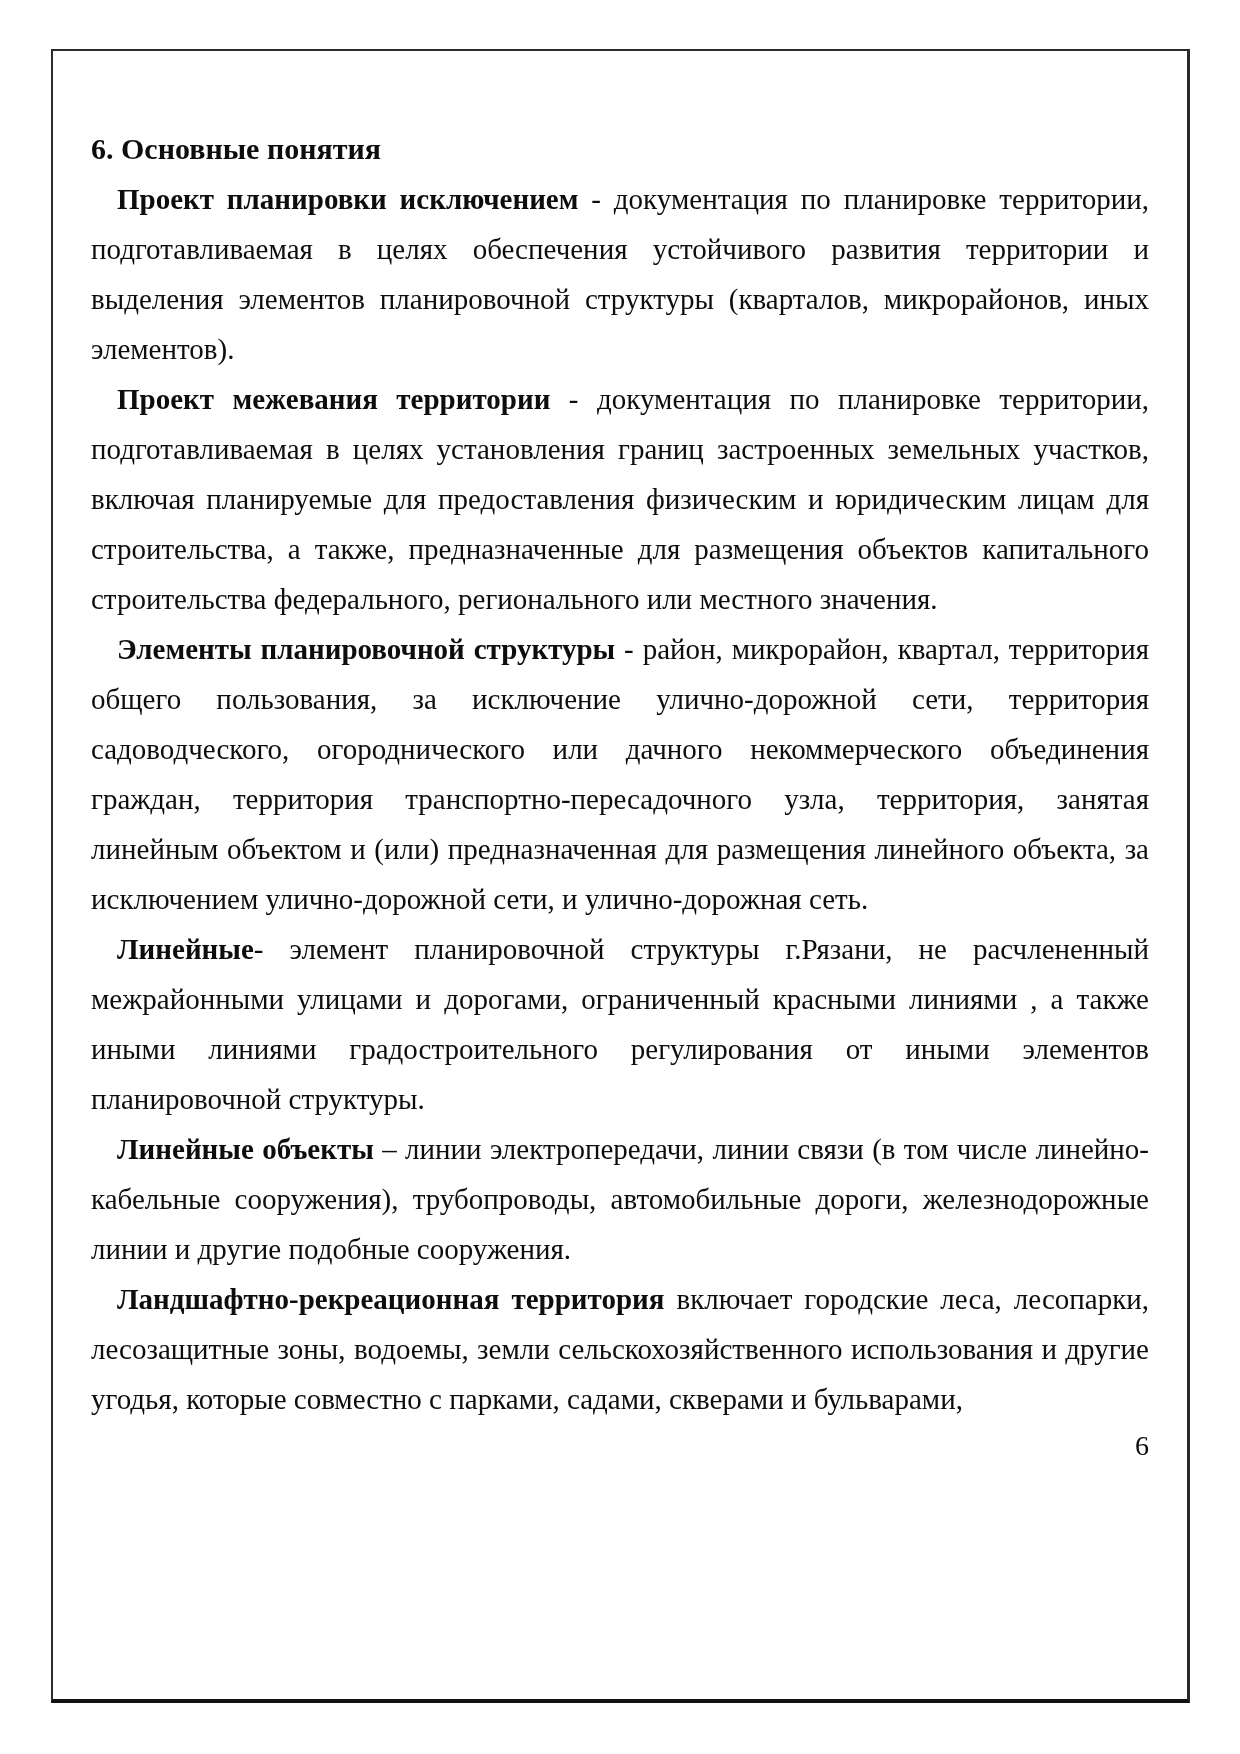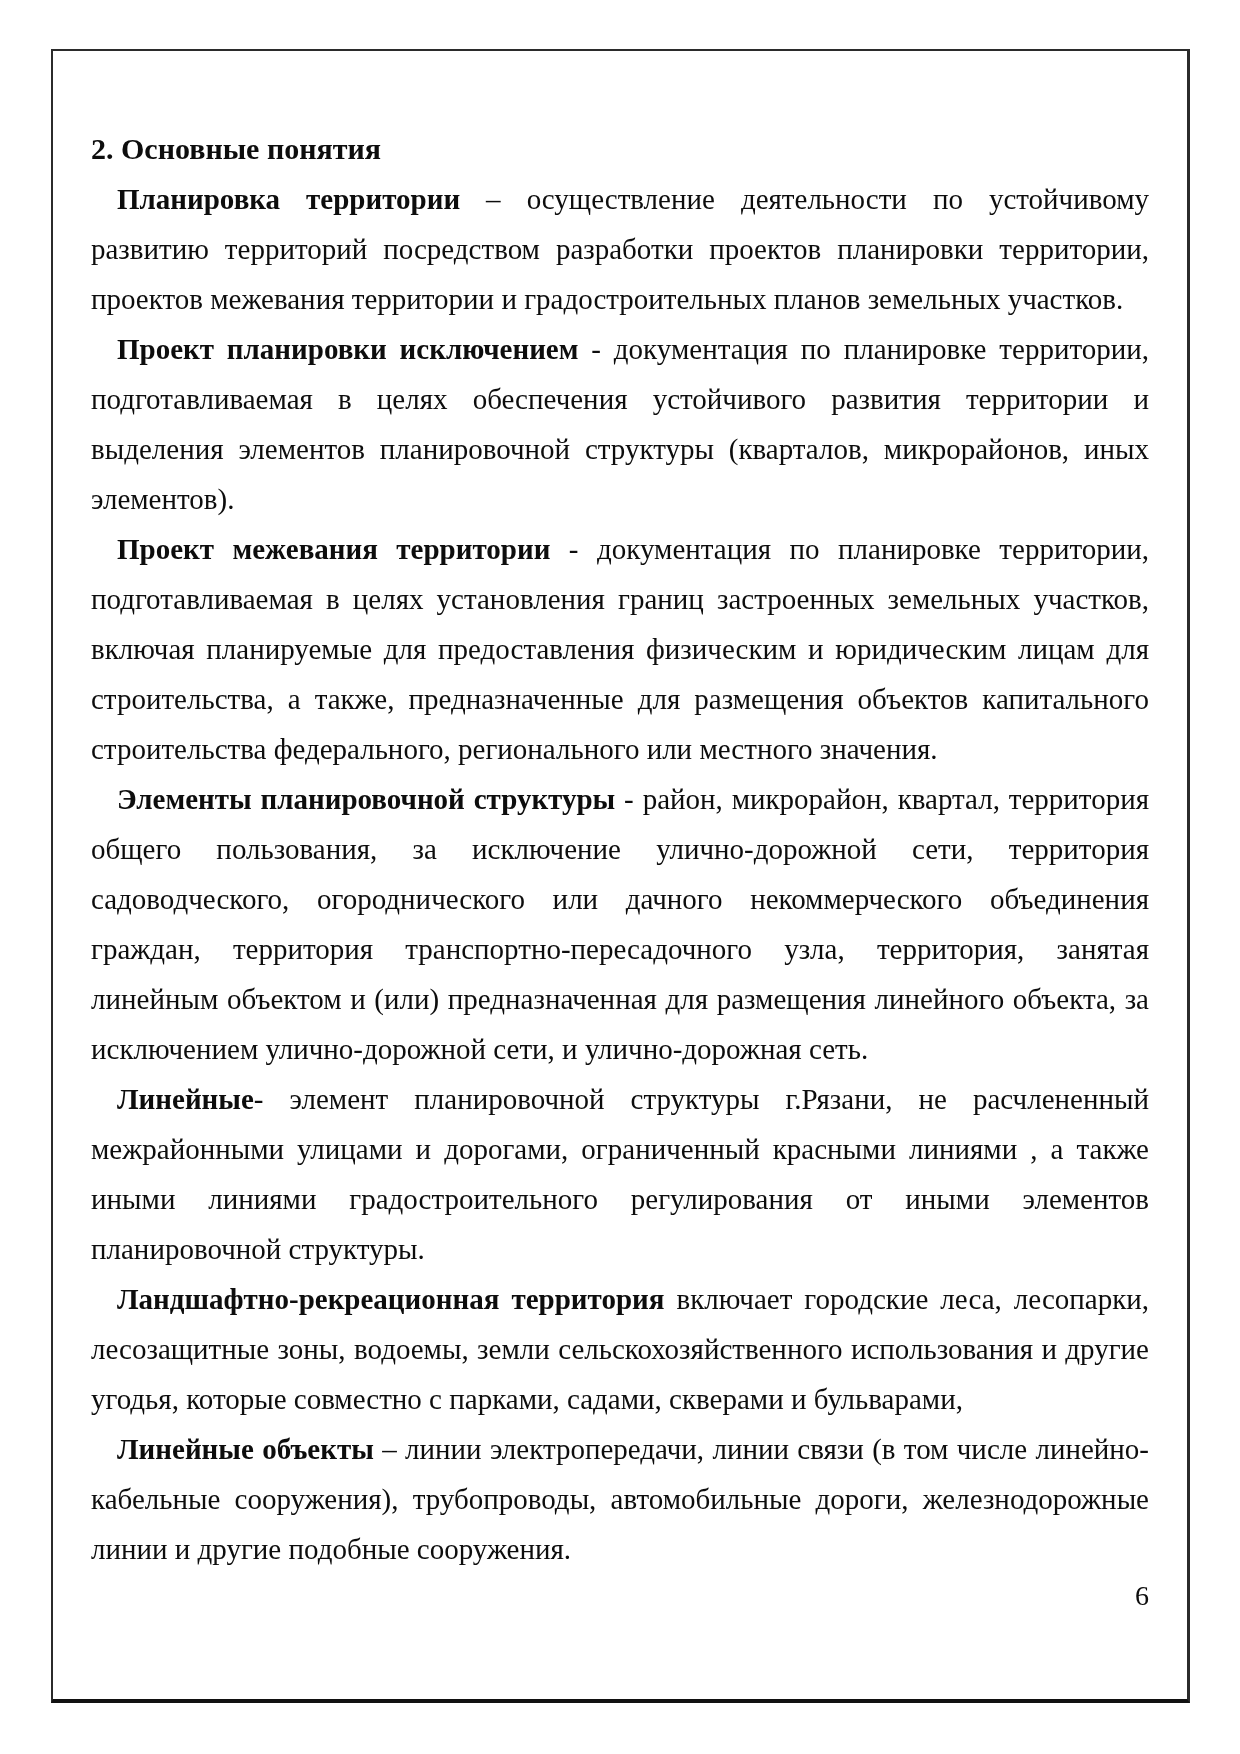--- a/index.html
+++ b/index.html
@@ -57,31 +57,30 @@
     margin: 0;
   }
 </style>
 </head>
 <body>
 
 <div class="page-frame"></div>
 
 <div class="content">
 
-  <h1 class="heading">2. Основные понятия</h1>
+  <h1 class="heading">6. Основные понятия</h1>
 
-  <p class="para"><b>Планировка территории</b><span> – </span><span>осуществление деятельности по устойчивому развитию территорий посредством разработки проектов планировки территории, проектов межевания территории и градостроительных планов земельных участков.</span></p>
 
   <p class="para"><b>Проект планировки исключением</b><span> - </span><span>документация по планировке территории, подготавливаемая в целях обеспечения устойчивого развития территории  и выделения элементов планировочной структуры (кварталов, микрорайонов, иных элементов).</span></p>
 
   <p class="para"><b>Проект межевания территории</b><span> - </span><span>документация по планировке территории, подготавливаемая в целях установления границ застроенных земельных участков, включая планируемые для предоставления физическим и юридическим лицам для строительства, а также, предназначенные для размещения объектов капитального строительства федерального, регионального или местного значения.</span></p>
 
   <p class="para"><b>Элементы планировочной структуры</b><span> - </span><span>район, микрорайон, квартал, территория общего пользования, за исключение улично-дорожной сети, территория садоводческого, огороднического или дачного некоммерческого объединения граждан, территория транспортно-пересадочного узла, территория, занятая линейным объектом и (или) предназначенная для размещения линейного объекта, за исключением улично-дорожной сети, и улично-дорожная сеть.</span></p>
 
   <p class="para"><b>Линейные</b><span>- </span><span>элемент планировочной структуры г.Рязани, не расчлененный межрайонными улицами и дорогами, ограниченный красными линиями , а также иными линиями  градостроительного регулирования от иными элементов планировочной структуры.</span></p>
 
+  <p class="para"><b>Линейные объекты</b><span> – </span><span>линии электропередачи, линии связи (в том числе линейно-кабельные сооружения), трубопроводы, автомобильные дороги, железнодорожные линии и другие подобные сооружения.</span></p>
+
   <p class="para"><b>Ландшафтно-рекреационная территория</b><span> </span><span>включает городские леса, лесопарки, лесозащитные зоны, водоемы, земли сельскохозяйственного использования и другие угодья, которые совместно с парками, садами, скверами и бульварами,</span></p>
-
-  <p class="para"><b>Линейные объекты</b><span> – </span><span>линии электропередачи, линии связи (в том числе линейно-кабельные сооружения), трубопроводы, автомобильные дороги, железнодорожные линии и другие подобные сооружения.</span></p>
 
   <div class="page-number">6</div>
 
 </div>
 
 </body></html>

